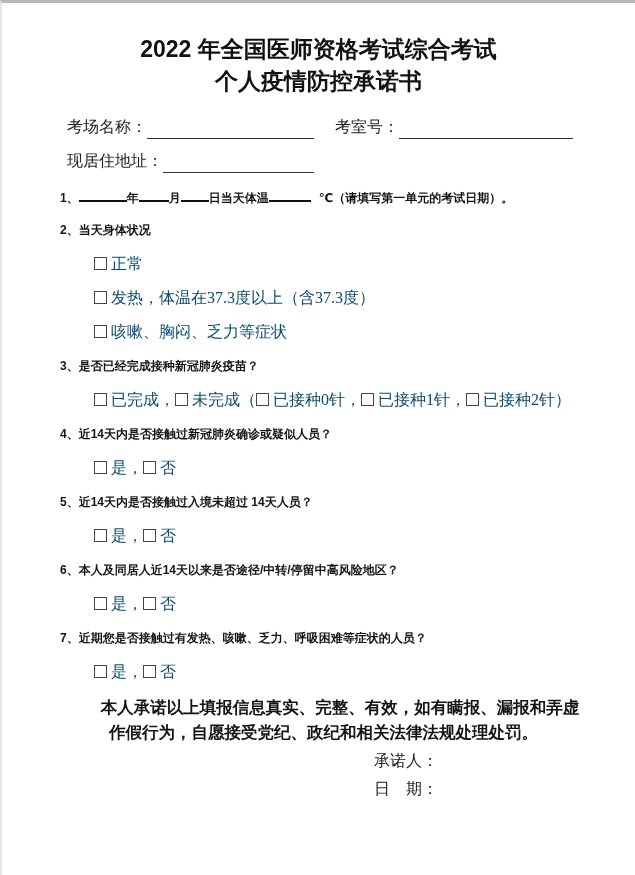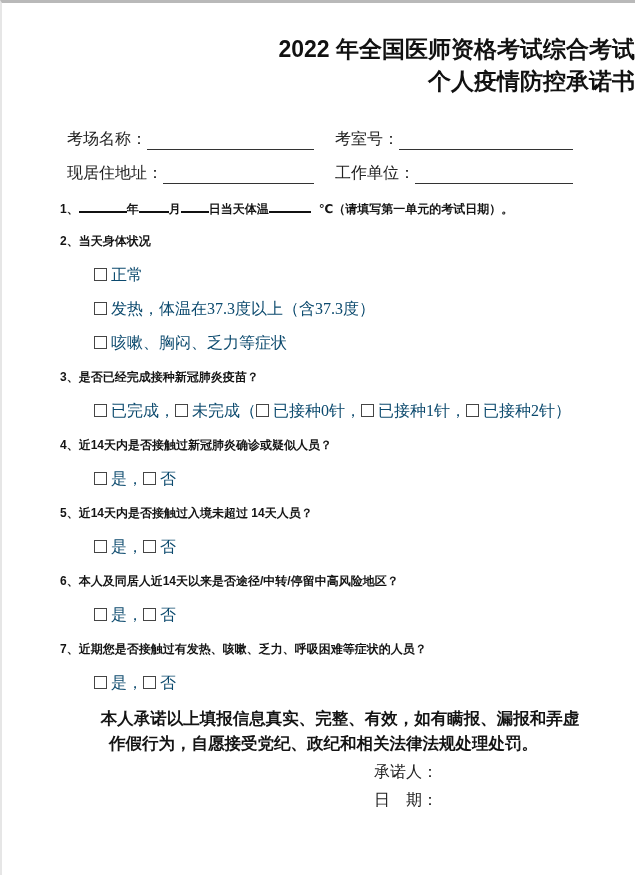--- a/index.html
+++ b/index.html
@@ -9,29 +9,29 @@
     box-sizing:border-box;
     background:#ffffff;
     border-top:3px solid #b9b9b9;
     border-left:2px solid #e6e6e6;
     overflow:hidden;
     font-family:"Liberation Serif","DejaVu Serif",serif;
     color:#1a1a1a;
   }
   .title {
     margin-top:30px;
-    text-align:right;
+    text-align:center;
     font-family:"Liberation Sans","DejaVu Sans",sans-serif;
     font-weight:bold;
     font-size:23px;
     line-height:32px;
     color:#111111;
   }
   
-  .form { margin-top:31px; padding:0 62px 0 65px; }
+  .form { margin-top:20px; padding:0 62px 0 65px;font-family:Liberation Mono, monospace; }
   .frow { display:flex; margin-bottom:12px; }
   .fcol { display:flex; align-items:flex-end; height:22px; }
   .fcol.left  { width:247px; }
   .fcol.right { flex:1; margin-left:21px; }
   .flabel { font-size:16px; line-height:22px; white-space:nowrap; color:#222222; }
   .fline  { flex:1; height:19px; border-bottom:1.2px solid #333333; }
   
   .questions { margin-top:8px; }
   .row {
     height:22px; line-height:22px;
@@ -93,24 +93,20 @@
       <div class="fcol right">
         <span class="flabel">考室号：</span>
         <span class="fline"></span>
       </div>
     </div>
     <div class="frow">
       <div class="fcol left">
         <span class="flabel">现居住地址：</span>
         <span class="fline"></span>
       </div>
-      <div class="fcol right">
-        <span class="flabel">工作单位：</span>
-        <span class="fline"></span>
-      </div>
     </div>
   </div>
 
   <div class="questions">
 
     <div class="row qtitle">
       <span>1、</span><span class="blank w48"></span><span>年</span><span class="blank w30"></span><span>月</span><span class="blank w28"></span><span>日当天体温</span><span class="blank w42"></span><span class="suffix">℃（请填写第一单元的考试日期）。</span>
     </div>
 
     <div class="row qtitle">2、当天身体状况</div>

